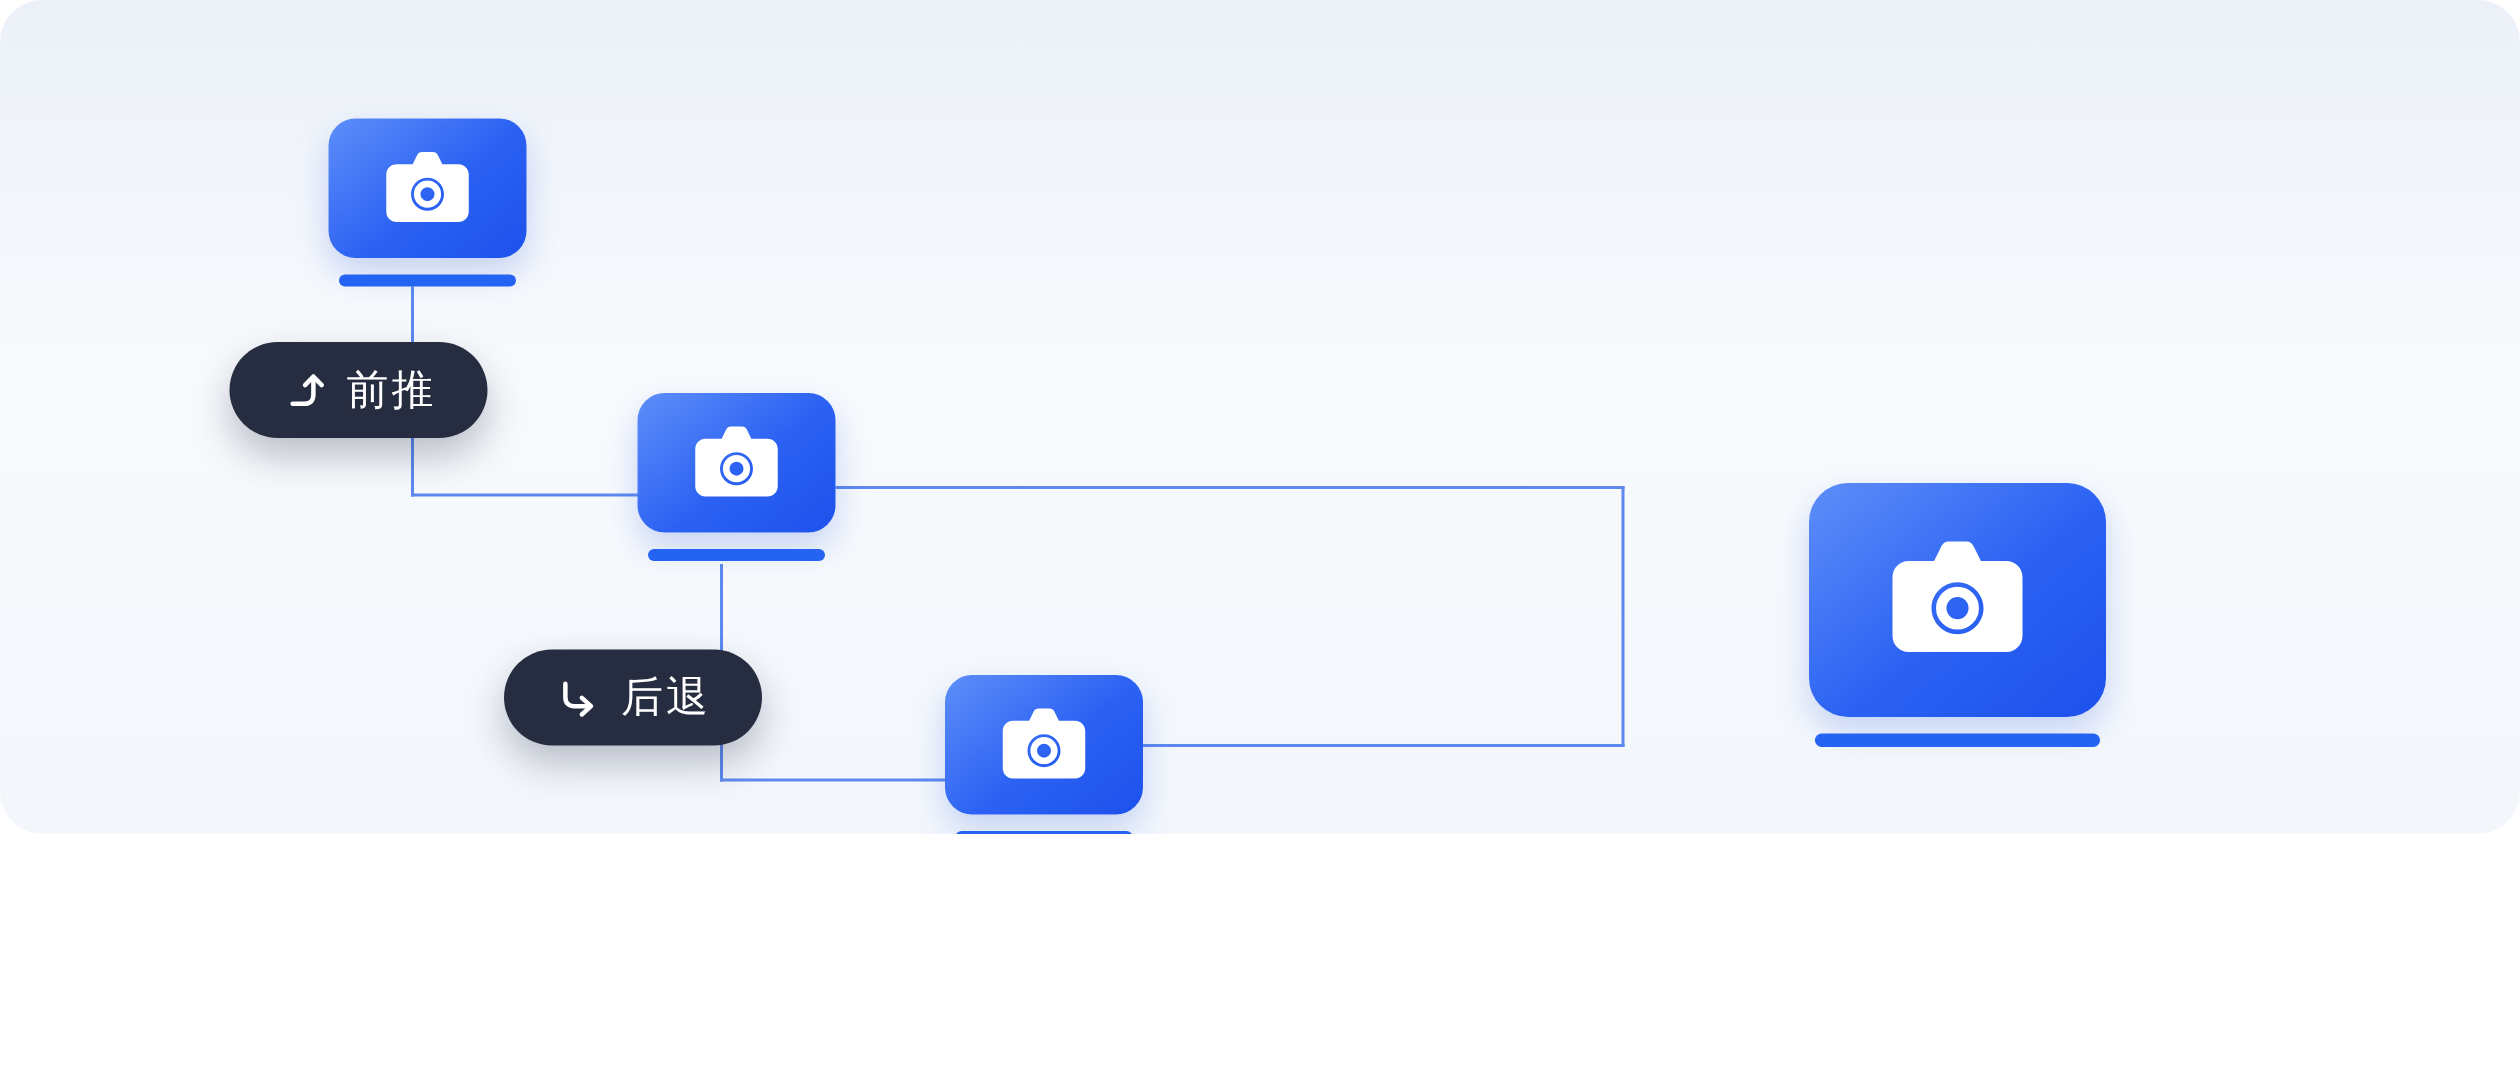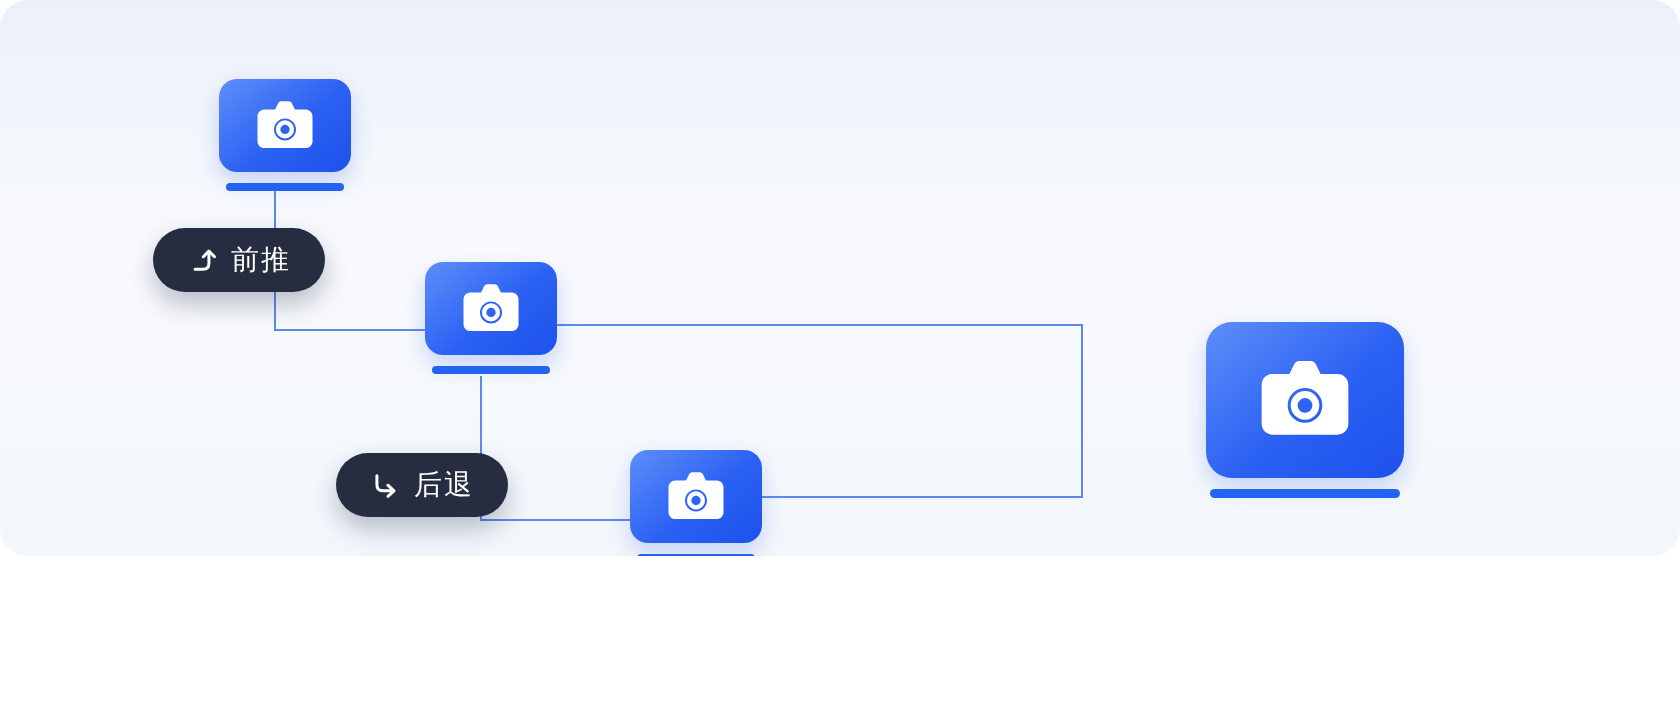--- a/index.html
+++ b/index.html
@@ -90,21 +90,21 @@
     align-items: center;
     gap: 14px;
     padding: 0 34px;
     font-size: 28px;
     font-weight: 500;
     letter-spacing: 2px;
     box-shadow: 0 12px 26px rgba(25, 34, 60, 0.28);
     white-space: nowrap;
   }
   .p1 { left: 153px; top: 228px; }
-  .p2 { left: 336px; top: 433px; margin-top: 20px; }
+  .p2 { left: 336px; top: 433px; }
   .p3 { left: 965px; top: 383px; }
 
   .pill svg { display: block; }
 </style>
 </head>
 <body>
 
 <div class="stage">
 
   <div class="line v l-v1"></div>

